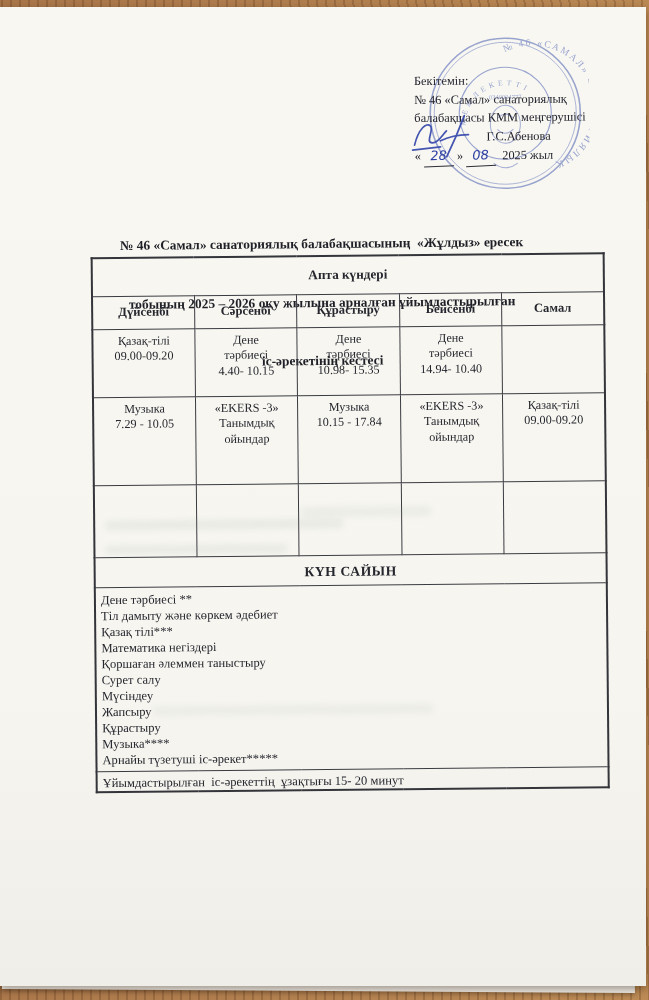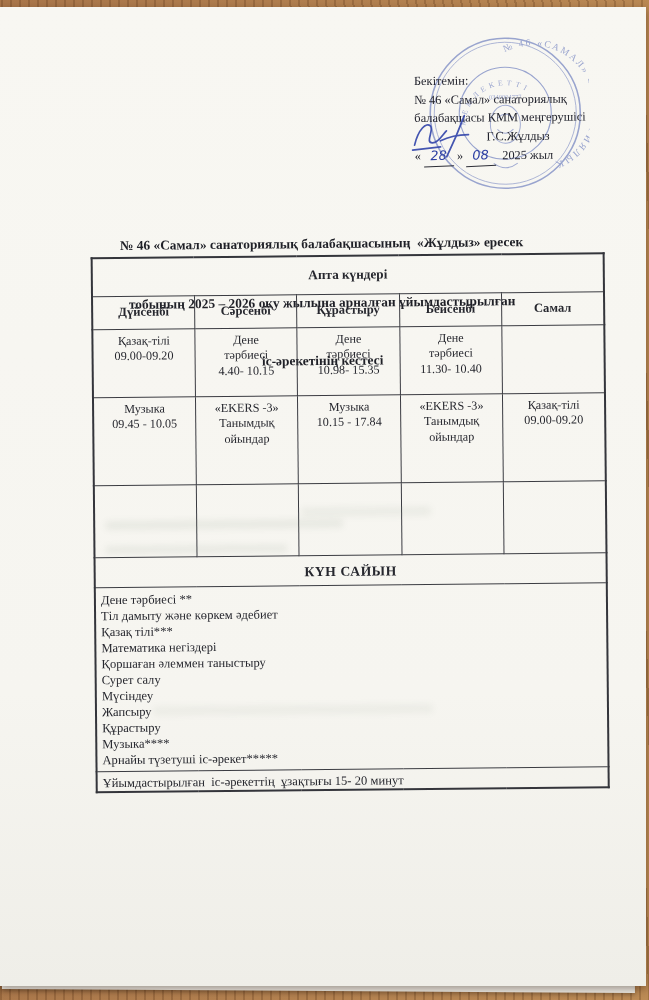--- a/index.html
+++ b/index.html
@@ -122,21 +122,21 @@
       <div>балабақшасы КММ меңгерушісі</div>
       <div class="sig-row">
         <svg class="sig" width="84" height="46" viewBox="0 0 84 46">
           <g stroke="#3a4cad" fill="none" stroke-width="1.7" stroke-linecap="round" opacity=".95">
             <path d="M6,32 C10,16 18,9 22,13 C26,17 16,30 24,30 C30,30 34,22 38,18"></path>
             <path d="M32,28 C40,24 50,22 60,22"></path>
             <path d="M56,3 C51,16 44,32 38,44"></path>
             <path d="M4,37 L32,34"></path>
           </g>
         </svg>
-        <span class="name">Г.С.Жұлдыз</span>
+        <span class="name">Г.С.Абенова</span>
       </div>
       <div class="date-row">
         <span>«</span><span class="hand">28</span><span>»</span><span class="hand">08</span>
         <span>2025 жыл</span>
       </div>
     </div>
 
     <div class="title">
       <div>№ 46 «Самал» санаториялық балабақшасының  «Жұлдыз» ересек</div>
       <div>тобының 2025 – 2026 оқу жылына арналған ұйымдастырылған</div>
@@ -175,28 +175,28 @@
               <div>4.40- 10.15</div>
             </td>
             <td>
               <div>Дене</div>
               <div>тәрбиесі</div>
               <div>10.98- 15.35</div>
             </td>
             <td>
               <div>Дене</div>
               <div>тәрбиесі</div>
-              <div>11.30- 10.40</div>
+              <div>14.94- 10.40</div>
             </td>
             <td></td>
           </tr>
           <tr class="sched-row-1">
             <td>
               <div>Музыка</div>
-              <div>09.45 - 10.05</div>
+              <div>7.29 - 10.05</div>
             </td>
             <td>
               <div>«EKERS -3»</div>
               <div>Танымдық</div>
               <div>ойындар</div>
             </td>
             <td>
               <div>Музыка</div>
               <div>10.15 - 17.84</div>
             </td>

